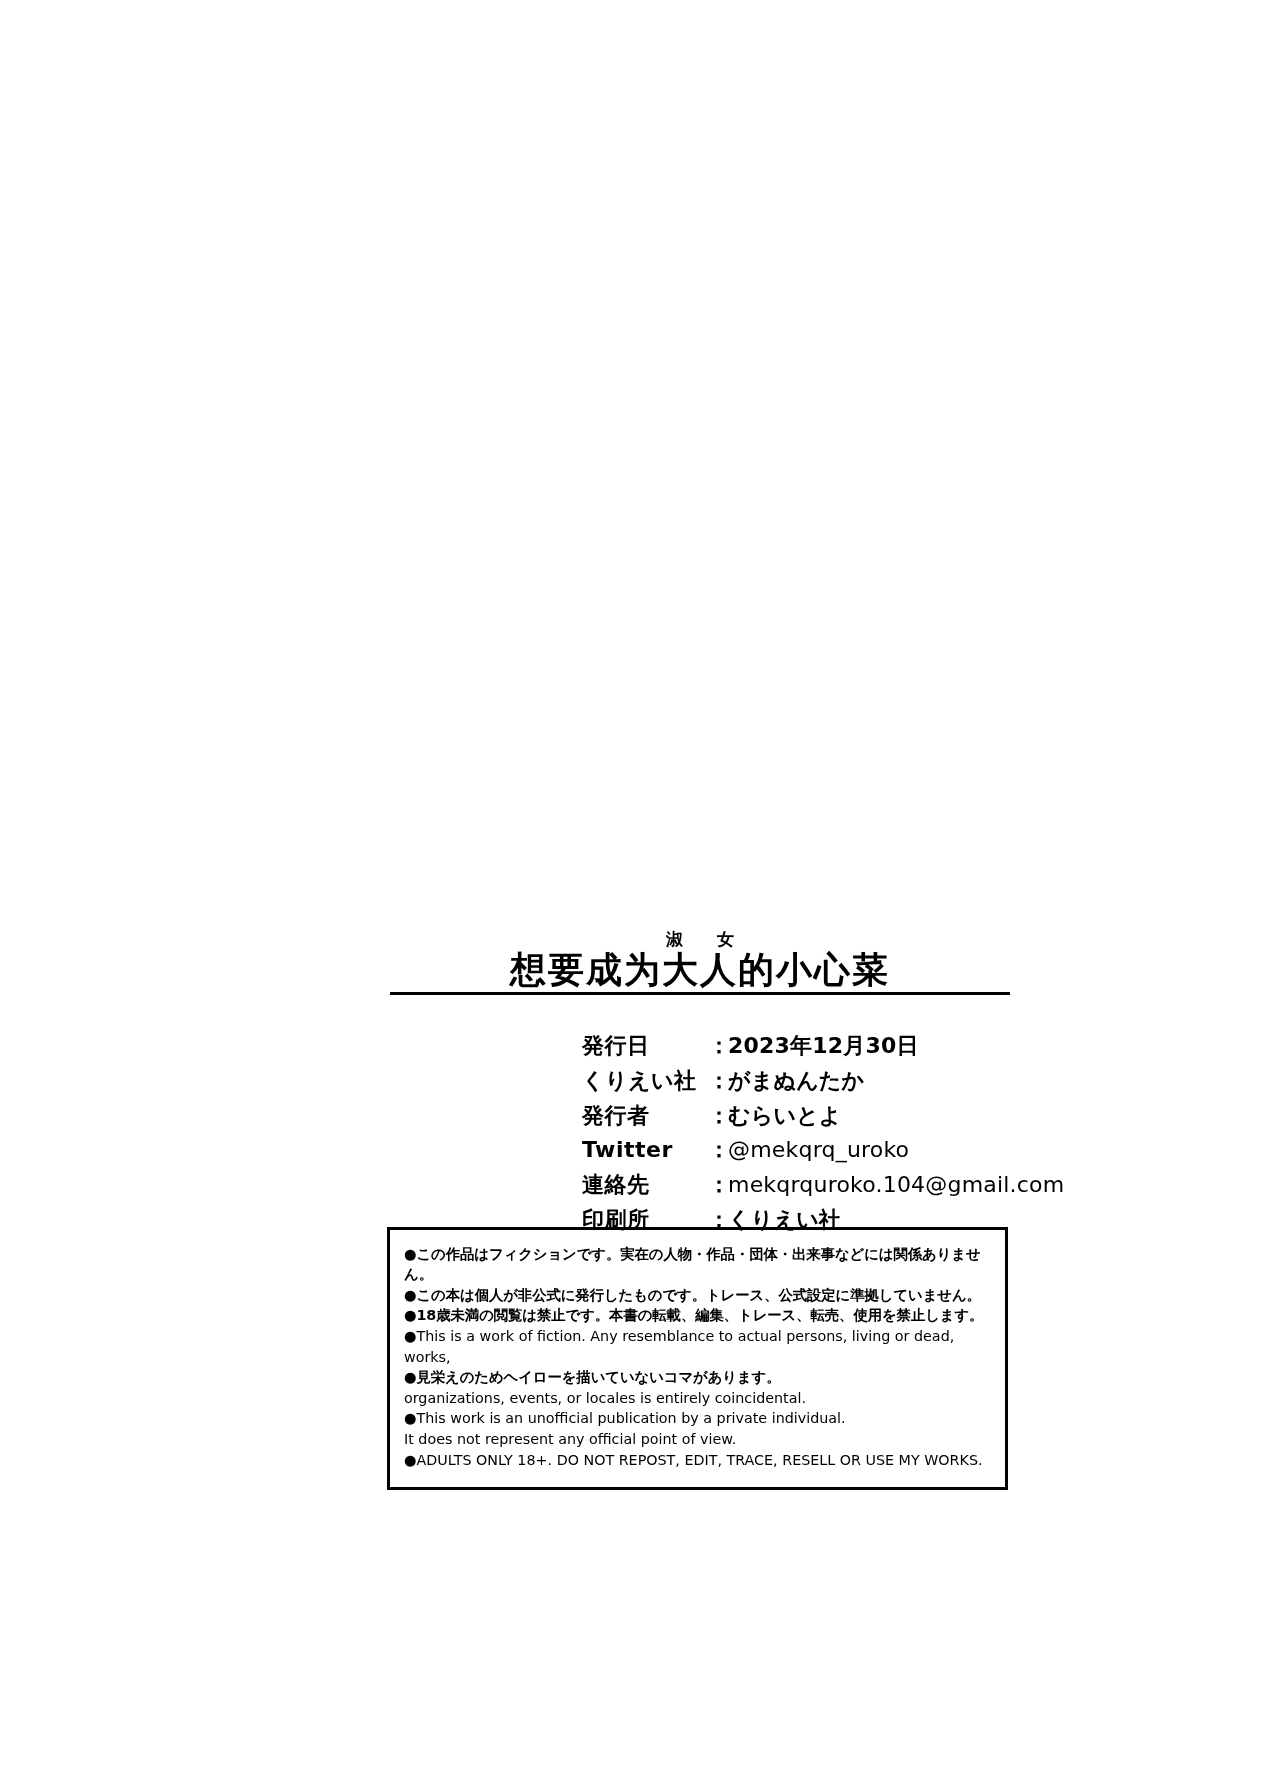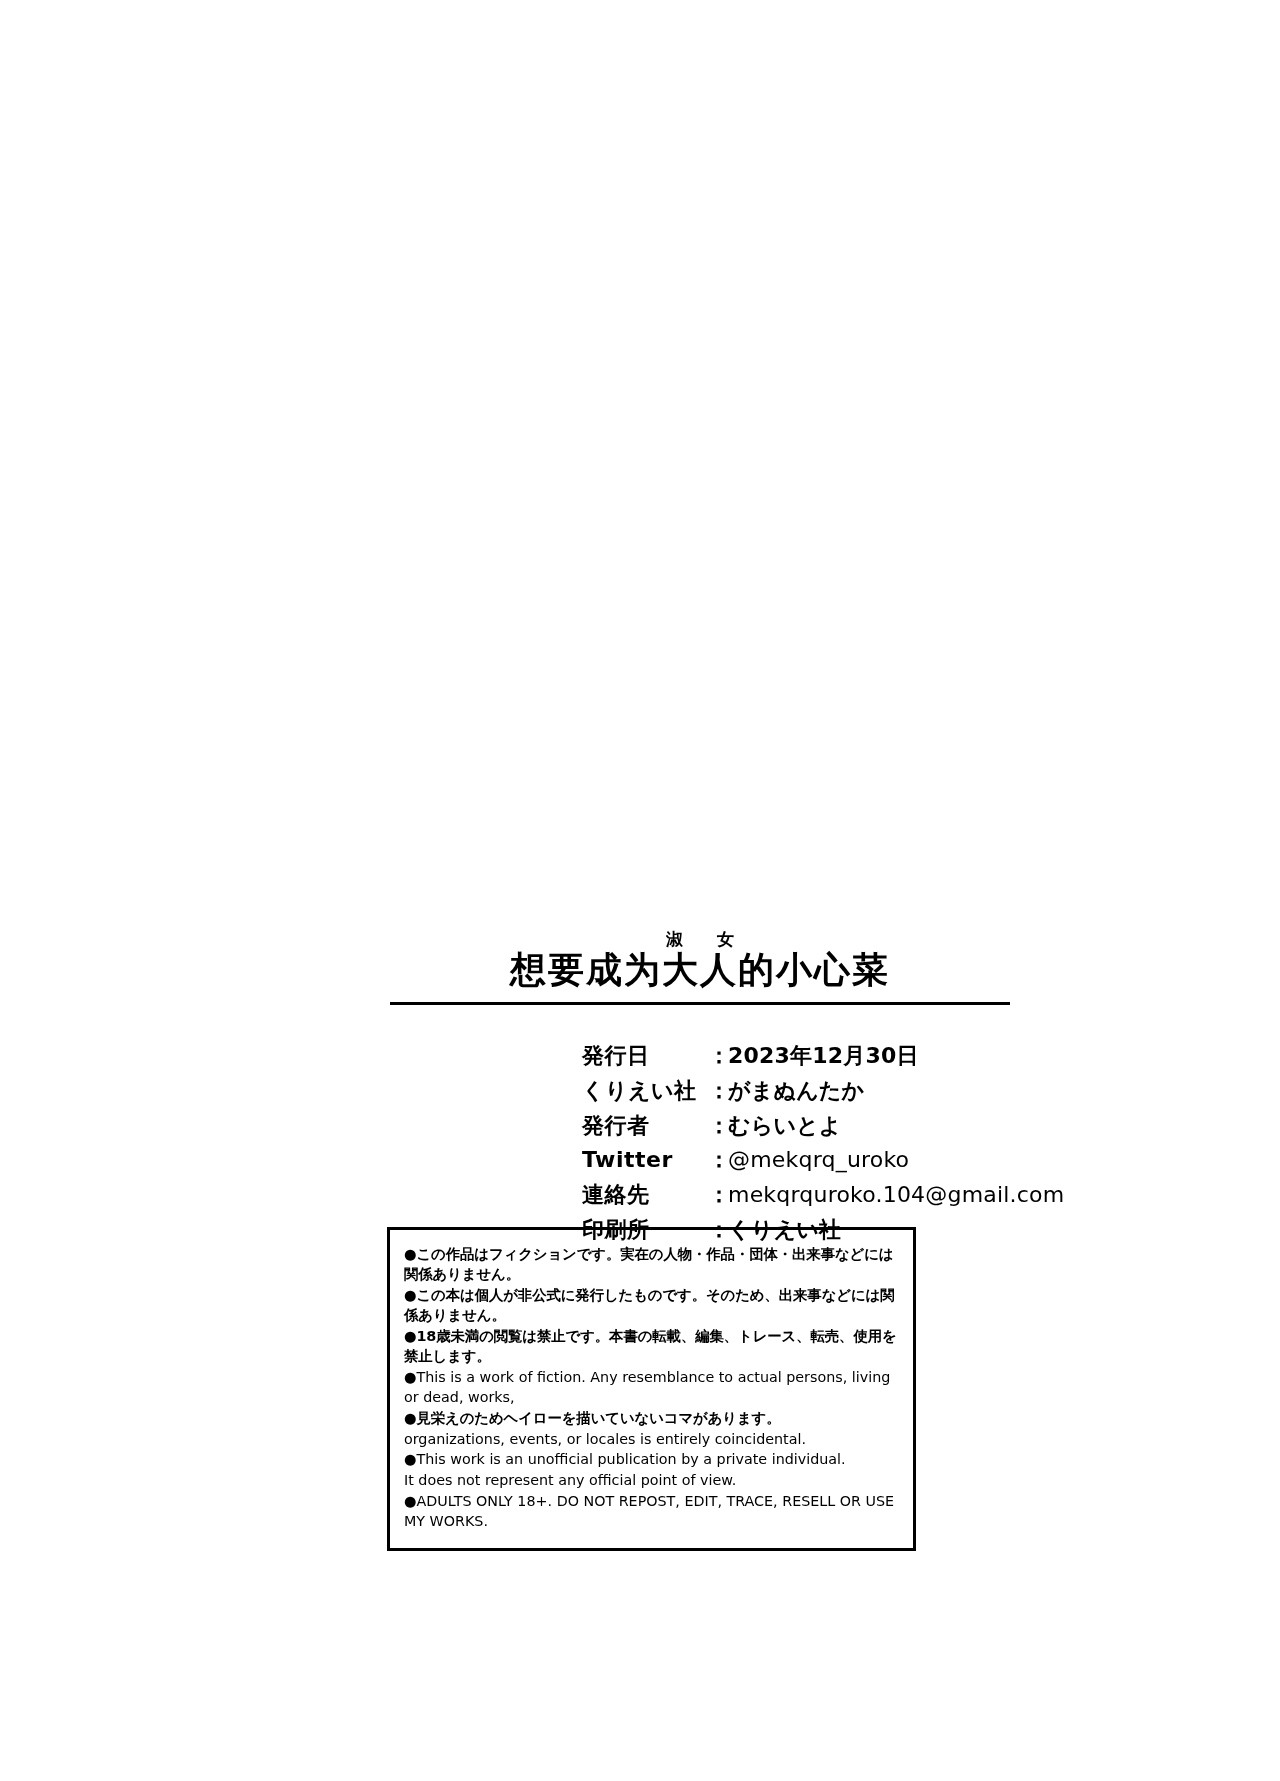--- a/index.html
+++ b/index.html
@@ -25,21 +25,21 @@
   .colophon {
     position: absolute;
     left: 390px;
     top: 930px;
     width: 620px;
   }
 
   .title-wrap {
     position: relative;
     border-bottom: 3px solid #000;
-    padding-bottom: 12px;
+    padding-bottom: 2px;
     text-align: center;
   }
 
   .furigana {
     font-family: "DejaVu Sans", sans-serif;
     font-size: 17px;
     font-weight: 700;
     letter-spacing: 14px;
     text-align: center;
     margin-left: 14px;
@@ -93,21 +93,21 @@
   .info-value.latin {
     font-family: "DejaVu Sans", sans-serif;
     font-weight: 500;
   }
 
   
   .notice-box {
     position: absolute;
     left: 387px;
     top: 1227px;
-    width: 529px;
+    width: 621px;
     border: 3px solid #000;
     box-sizing: border-box;
     padding: 14px 16px 16px 14px;
   }
 
   .notice-line {
     font-family: "DejaVu Sans", sans-serif;
     font-size: 14.4px;
     line-height: 1.42;
     font-weight: 600;
@@ -164,21 +164,21 @@
         <span class="info-label">印刷所</span>
         <span class="info-sep">：</span>
         <span class="info-value">くりえい社</span>
       </div>
     </div>
 
   </div>
 
   <div class="notice-box">
     <div class="notice-line">●この作品はフィクションです。実在の人物・作品・団体・出来事などには関係ありません。</div>
-    <div class="notice-line">●この本は個人が非公式に発行したものです。そのため、出来事などには関係ありません。</div>
+    <div class="notice-line">●この本は個人が非公式に発行したものです。トレース、公式設定に準拠していません。</div>
     <div class="notice-line">●18歳未満の閲覧は禁止です。本書の転載、編集、トレース、転売、使用を禁止します。</div>
     <div class="notice-line en">●This is a work of fiction. Any resemblance to actual persons, living or dead, works,</div>
     <div class="notice-line">●見栄えのためヘイローを描いていないコマがあります。</div>
     <div class="notice-line en">organizations, events, or locales is entirely coincidental.</div>
     <div class="notice-line en">●This work is an unofficial publication by a private individual.</div>
     <div class="notice-line en">It does not represent any official point of view.</div>
     <div class="notice-line en">●ADULTS ONLY 18+. DO NOT REPOST, EDIT, TRACE, RESELL OR USE MY WORKS.</div>
   </div>
 
 </div>

